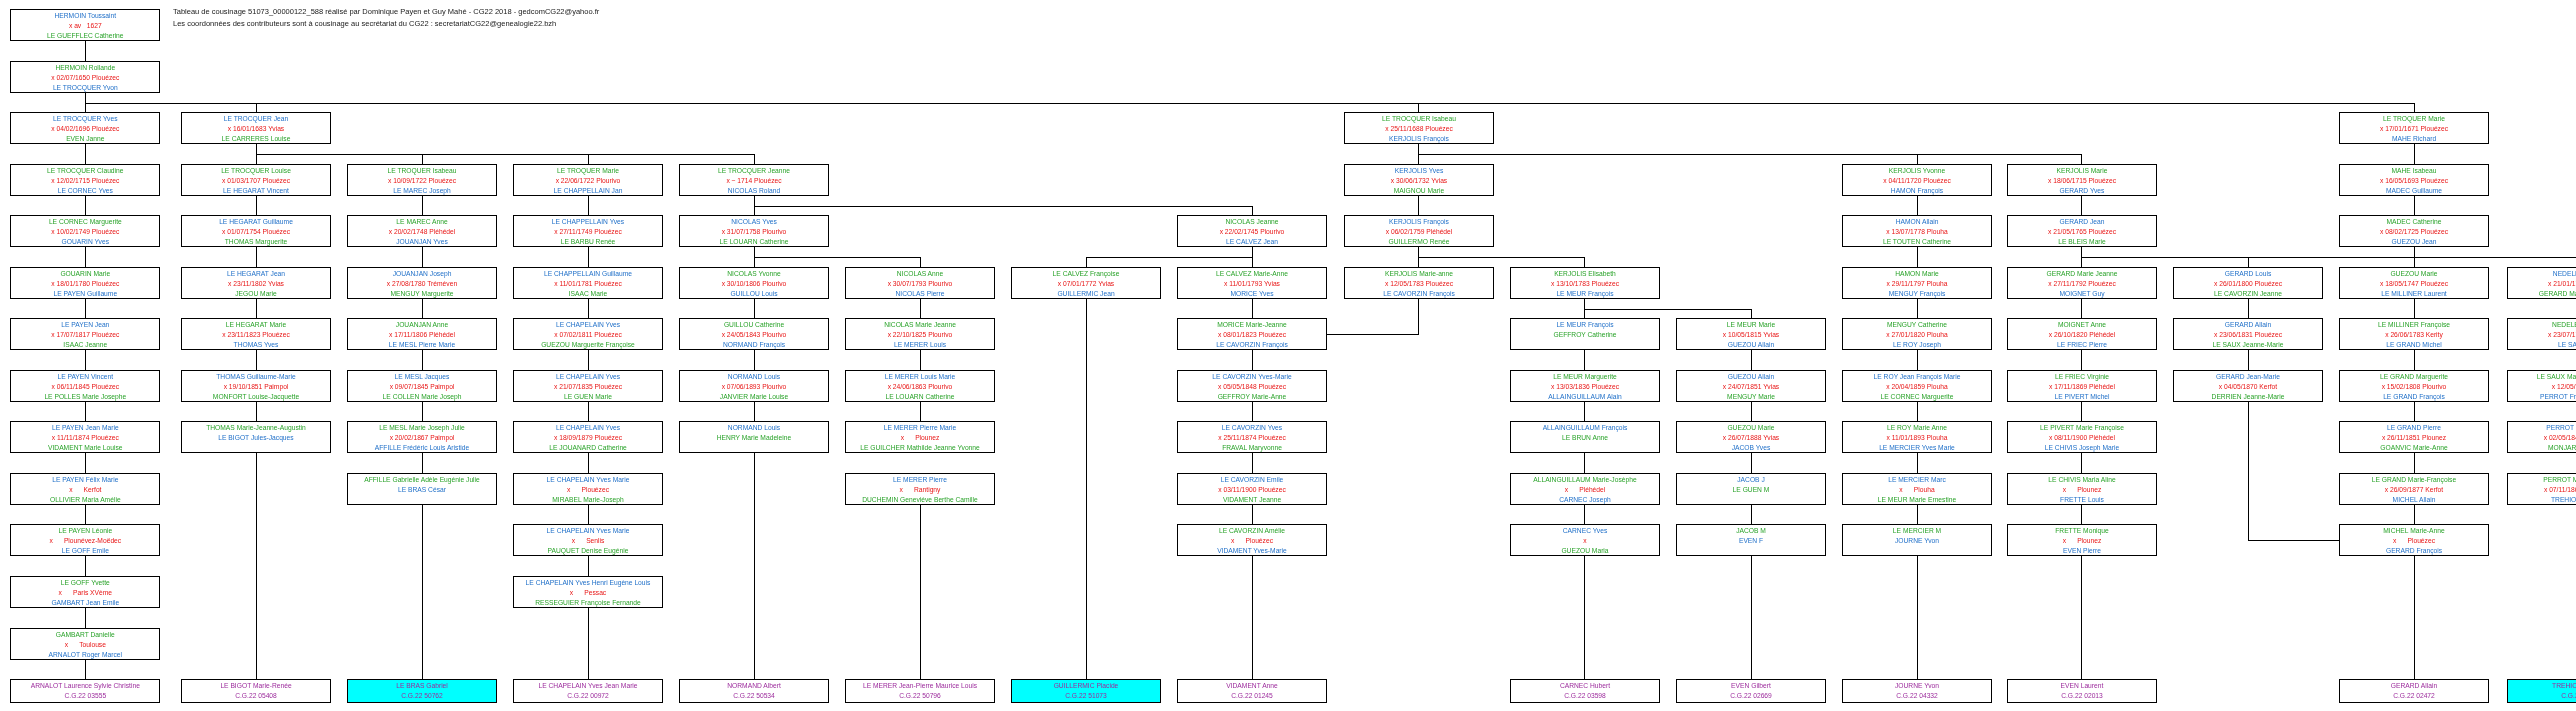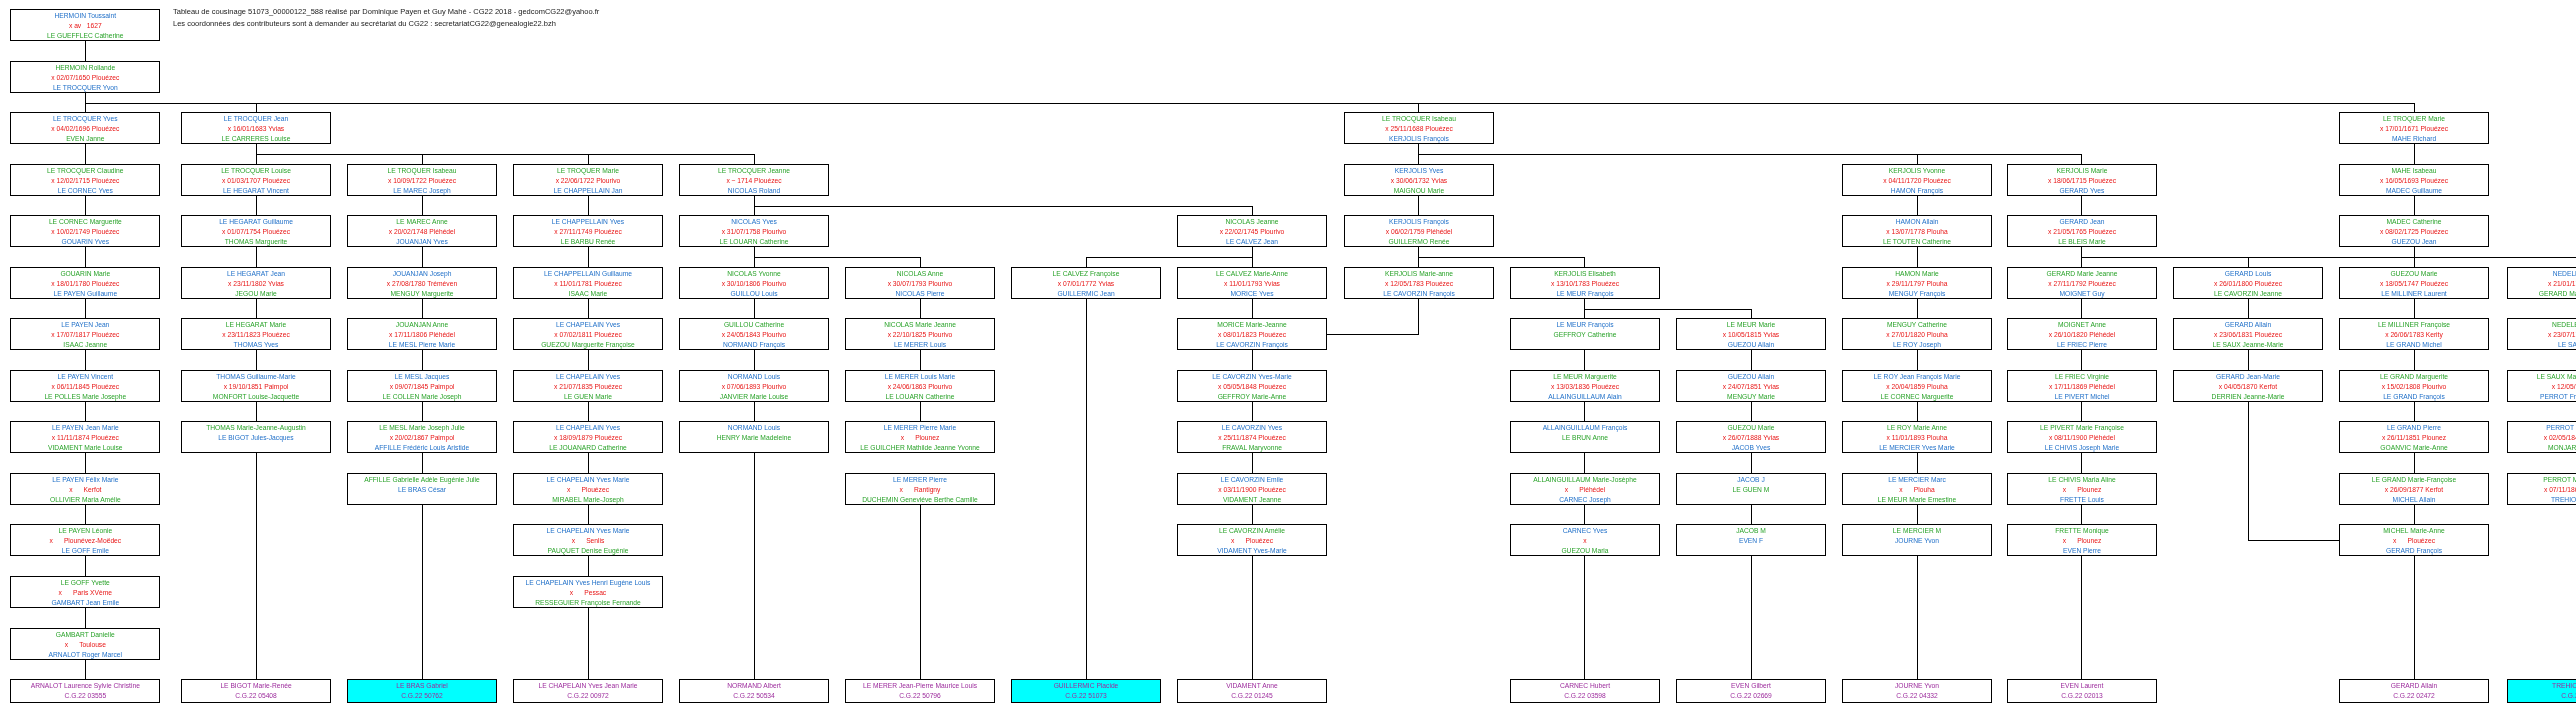--- a/index.html
+++ b/index.html
@@ -16,21 +16,21 @@
   .marr{color:#E81414;}
   .purp{color:#9C2B9C;}
   .ln{position:absolute;background:#000;}
 </style>
 </head>
 <body>
 
 <div id="stage">
   <div id="title">
     <div>Tableau de cousinage 51073_00000122_588 réalisé par Dominique Payen et Guy Mahé - CG22 2018 - gedcomCG22@yahoo.fr</div>
-    <div>Les coordonnées des contributeurs sont à demander au secrétariat du CG22 :  secretariatCG22@genealogie22.bzh</div>
+    <div>Les coordonnées des contributeurs sont à cousinage au secrétariat du CG22 :  secretariatCG22@genealogie22.bzh</div>
   </div>
   <div id="tree">
       <div class="box" style="left: 10.3px; top: 9.3px;">
         <div class="sexm">HERMOIN Toussaint</div>
         <div class="marr">x av&nbsp;&nbsp;&nbsp;1627</div>
         <div class="sexf">LE GUEFFLEC Catherine</div>
       </div>
       <div class="box" style="left: 10.3px; top: 61px;">
         <div class="sexf">HERMOIN Rollande</div>
         <div class="marr">x 02/07/1650 Plouézec</div>

